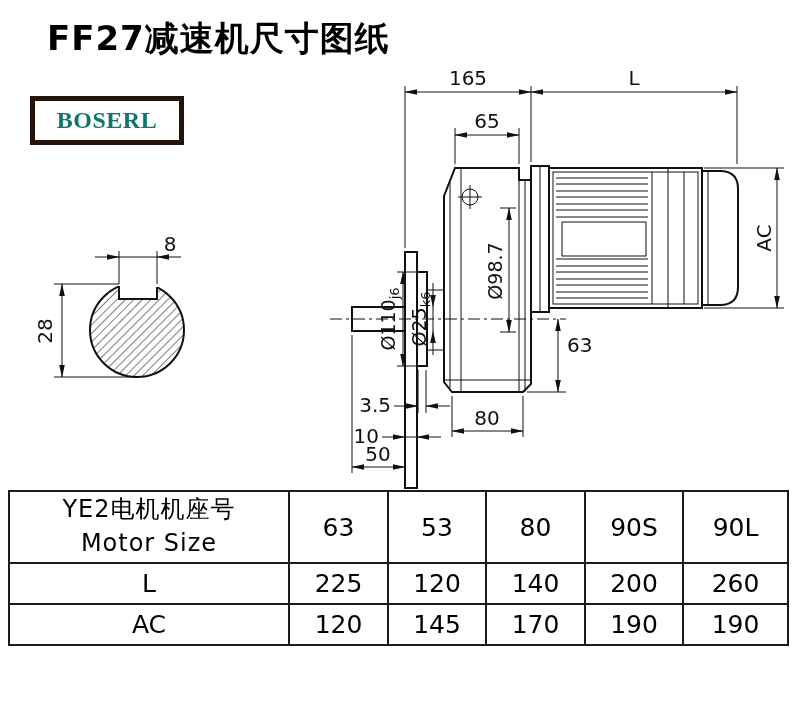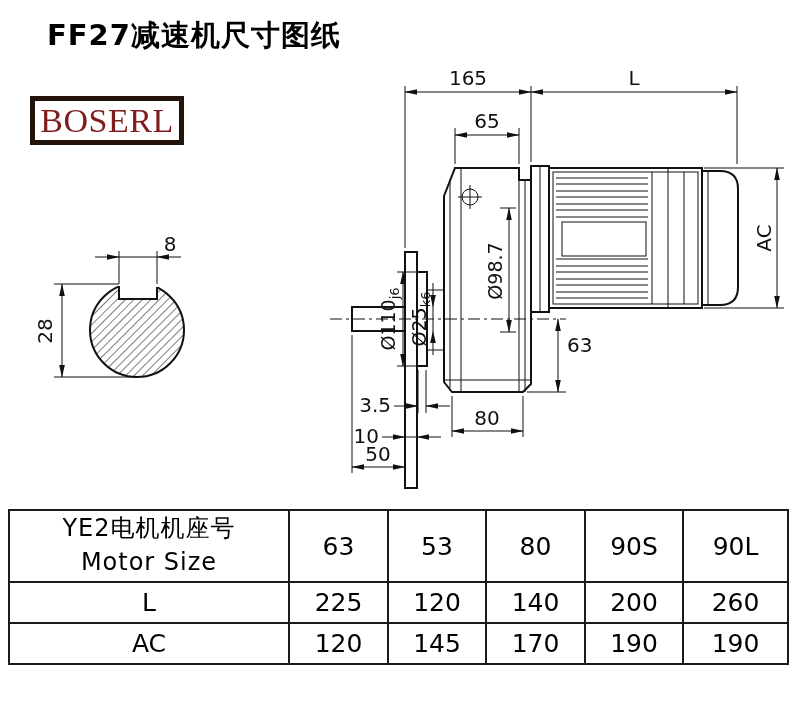--- a/index.html
+++ b/index.html
@@ -1,32 +1,32 @@
 <!DOCTYPE html>
 <html><head>
 <meta charset="utf-8">
 <style>
   *{margin:0;padding:0;box-sizing:border-box}
   html,body{background:#fff}
   body{width:800px;height:708px;font-family:"DejaVu Sans",sans-serif;color:#000}
   .stage{position:relative;width:800px;height:708px;background:#fff;overflow:hidden}
-  .title{position:absolute;left:47px;top:16px;font-size:29px;font-weight:bold;letter-spacing:1px;white-space:nowrap}
+  .title{position:absolute;left:47px;top:16px;font-size:34px;font-weight:bold;letter-spacing:1px;white-space:nowrap}
   .logo{position:absolute;left:30px;top:96px;width:154px;height:49px;border:5px solid #241309;
         display:flex;align-items:center;justify-content:center;background:#fff}
-  .logo span{font-family:"Liberation Serif",serif;font-size:34px;font-weight:normal;color:#7f1d1d;letter-spacing:.5px}
+  .logo span{font-family:"Liberation Serif",serif;font-size:24px;font-weight:bold;color:#0f766e;letter-spacing:.5px}
   svg.drawing{position:absolute;left:0;top:0}
   svg text{font-family:"DejaVu Sans",sans-serif;font-size:20px;fill:#111}
   svg text.sm{font-size:19px}
   svg .sub{font-size:13px}
   .part{fill:#fff;stroke:#111;stroke-width:2}
   .thin{fill:none;stroke:#111;stroke-width:1}
   .thick{fill:none;stroke:#111;stroke-width:2}
   .dimline{fill:none;stroke:#111;stroke-width:1}
   .cl{fill:none;stroke:#111;stroke-width:1;stroke-dasharray:12 4 3 4}
-  table.size-table{position:absolute;left:8px;top:509px;width:781px;border-collapse:collapse;
+  table.size-table{position:absolute;left:8px;top:490px;width:781px;border-collapse:collapse;
         table-layout:fixed;background:#fff}
   .size-table th,.size-table td{border:2px solid #1b1b1b;text-align:center;vertical-align:middle;
         font-weight:normal;font-size:25px;padding:0;color:#000}
   .size-table tr{height:41px}
   .size-table tr.hdr{height:72px}
   .hdr-cell div{font-size:24px;line-height:1.4;letter-spacing:1px}
 </style>
 </head>
 <body>
 

